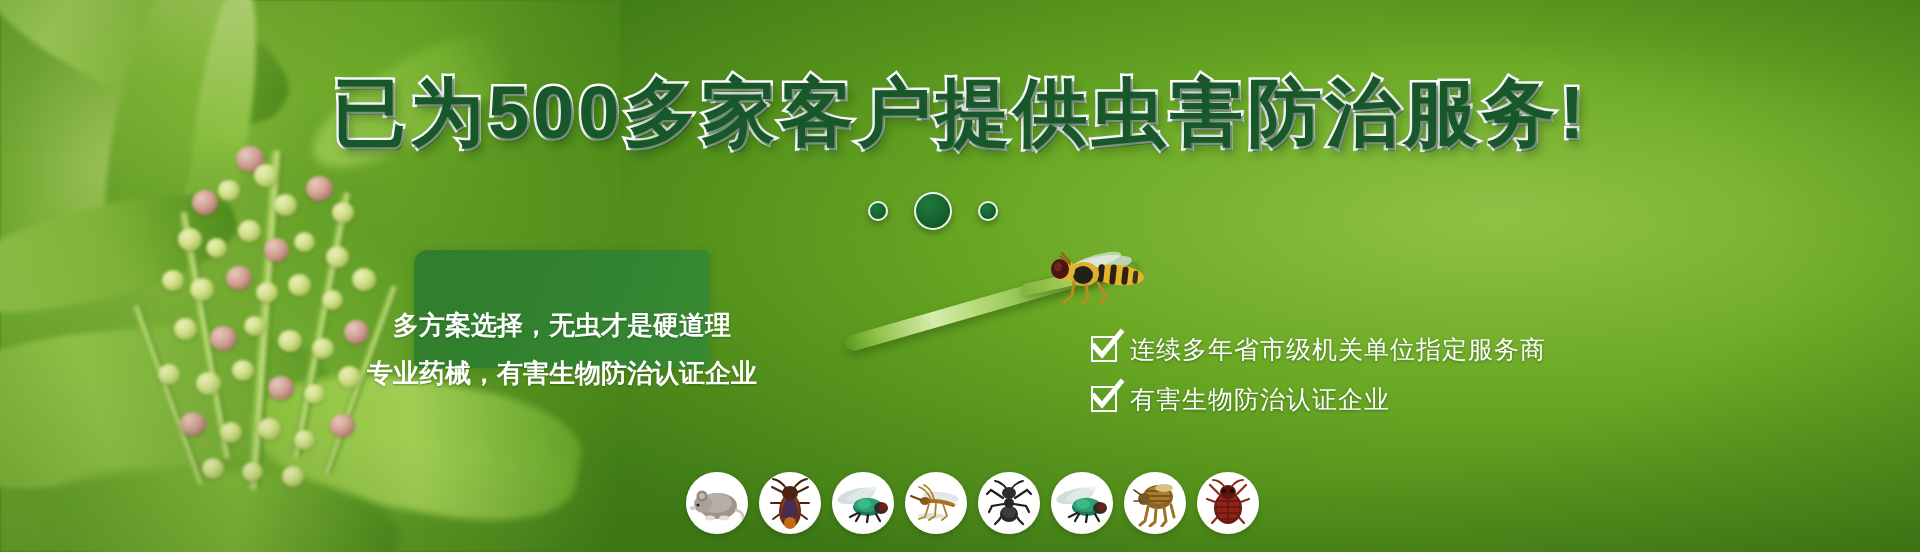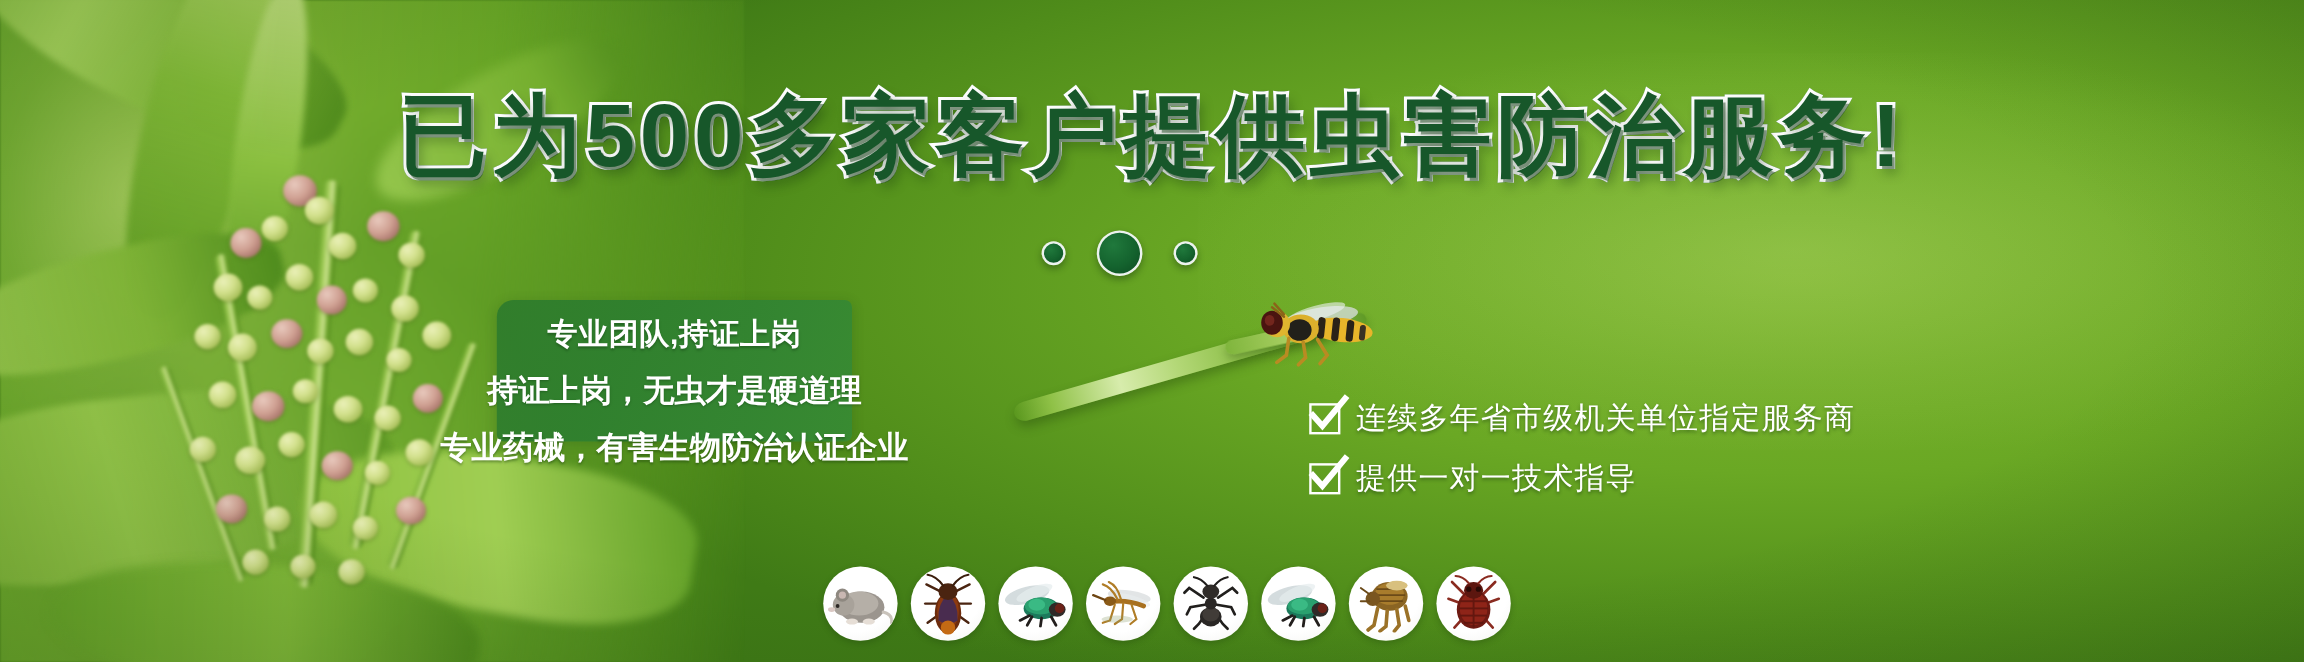--- a/index.html
+++ b/index.html
@@ -361,41 +361,40 @@
         <path d="M58 35 L66 48 L60 55"></path>
       </g>
       <g stroke="#8a6418" stroke-width="2" fill="none" stroke-linecap="round">
         <path d="M30 16 L20 8"></path>
         <path d="M30 14 L22 5"></path>
       </g>
     </svg>
   </div>
 
   <div class="panel">
-    <div class="panel-line l1">专业团队,持证上岗</div>
-    <div class="panel-line l2">持证上岗，无虫才是硬道理</div>
+    <div class="panel-line l2">多方案选择，无虫才是硬道理</div>
     <div class="panel-line l3">专业药械，有害生物防治认证企业</div>
   </div>
 
   <div class="checklist">
     <div class="check-row">
       <span class="check-box">
         <svg width="34" height="34" viewBox="0 0 34 34">
           <path d="M4 16 L12 25 L31 2" stroke="#ffffff" stroke-width="5" fill="none" stroke-linecap="square" stroke-linejoin="miter"></path>
         </svg>
       </span>
       <span class="check-text">连续多年省市级机关单位指定服务商</span>
     </div>
     <div class="check-row">
       <span class="check-box">
         <svg width="34" height="34" viewBox="0 0 34 34">
           <path d="M4 16 L12 25 L31 2" stroke="#ffffff" stroke-width="5" fill="none" stroke-linecap="square" stroke-linejoin="miter"></path>
         </svg>
       </span>
-      <span class="check-text">提供一对一技术指导</span>
+      <span class="check-text">有害生物防治认证企业</span>
     </div>
   </div>
 
   <div class="pests">
 
     <div class="pest">
       <svg width="54" height="42" viewBox="0 0 54 42">
         <ellipse cx="28" cy="24" rx="19" ry="13" fill="#9b958e"></ellipse>
         <ellipse cx="26" cy="21" rx="16" ry="10" fill="#b5afa7"></ellipse>
         <circle cx="13" cy="22" r="9" fill="#a8a29a"></circle>

